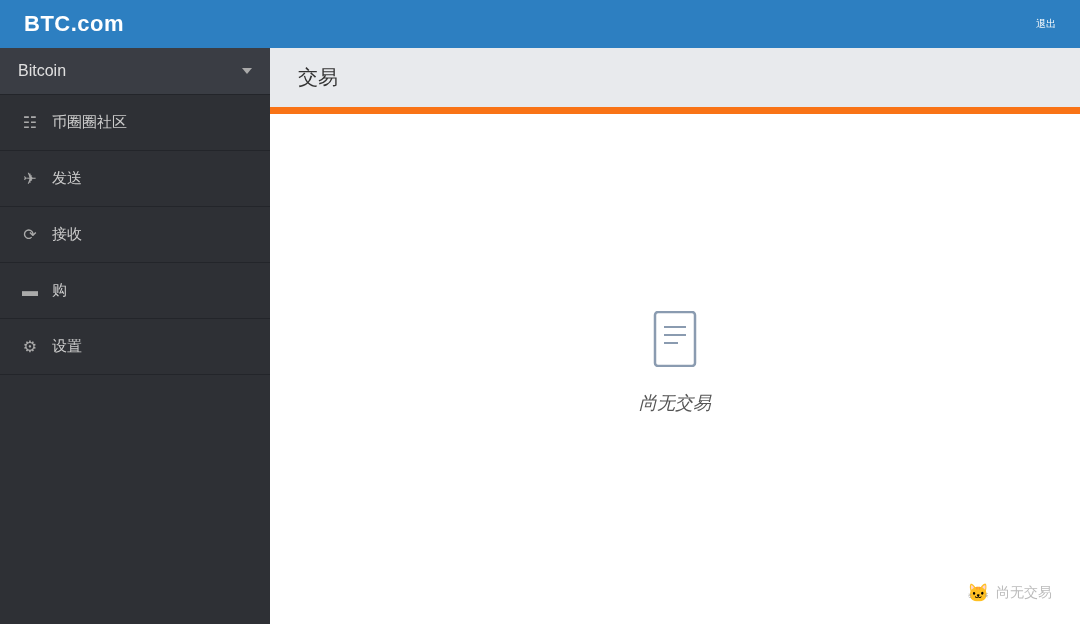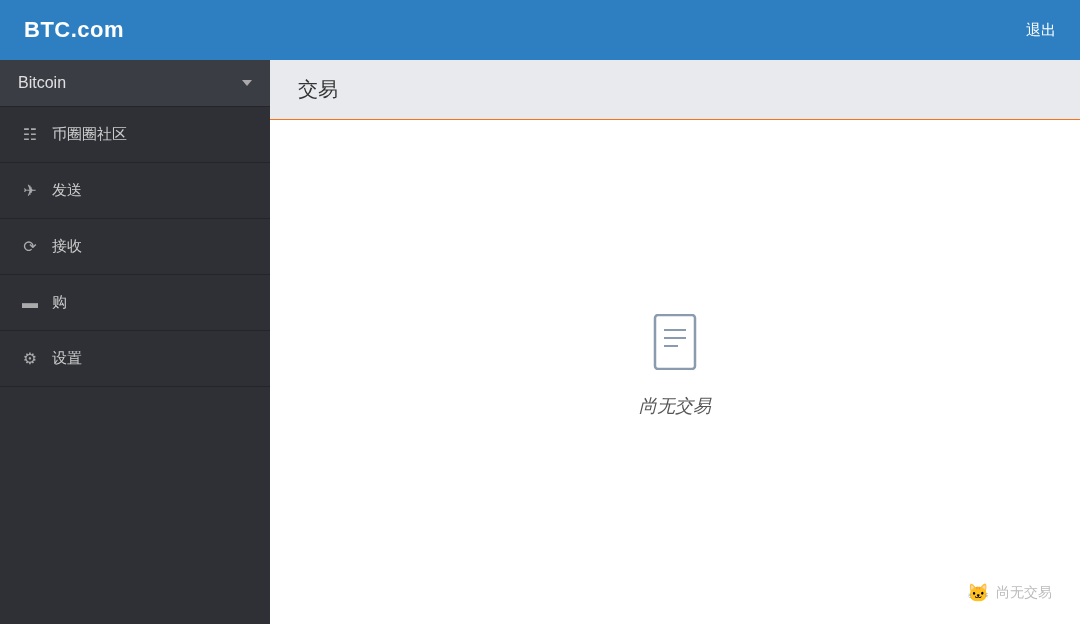--- a/index.html
+++ b/index.html
@@ -12,36 +12,36 @@
       width: 1080px;
       height: 624px;
       overflow: hidden;
       display: flex;
       flex-direction: column;
     }
 
     
     .header {
       background-color: #2d7fc1;
-      height: 60px;
+      height: 48px;
       display: flex;
       align-items: center;
       justify-content: space-between;
       padding: 0 24px;
       flex-shrink: 0;
     }
     .header-logo {
       color: white;
       font-size: 22px;
       font-weight: bold;
       letter-spacing: 0.5px;
     }
     .header-logout {
       color: white;
-      font-size: 15px;
+      font-size: 10px;
       cursor: pointer;
     }
 
     
     .body {
       display: flex;
       flex: 1;
       overflow: hidden;
     }
 
@@ -104,21 +104,21 @@
       overflow: hidden;
     }
 
     
     .main-header {
       background-color: #e8eaed;
       padding: 16px 28px;
       display: flex;
       align-items: center;
       justify-content: space-between;
-      border-bottom: 1px solid #f97316;
+      border-bottom: 7px solid #f97316;
       flex-shrink: 0;
     }
     .main-title {
       font-size: 20px;
       color: #333;
       font-weight: normal;
     }
     .balance-amount {
       font-weight: bold;
     }

